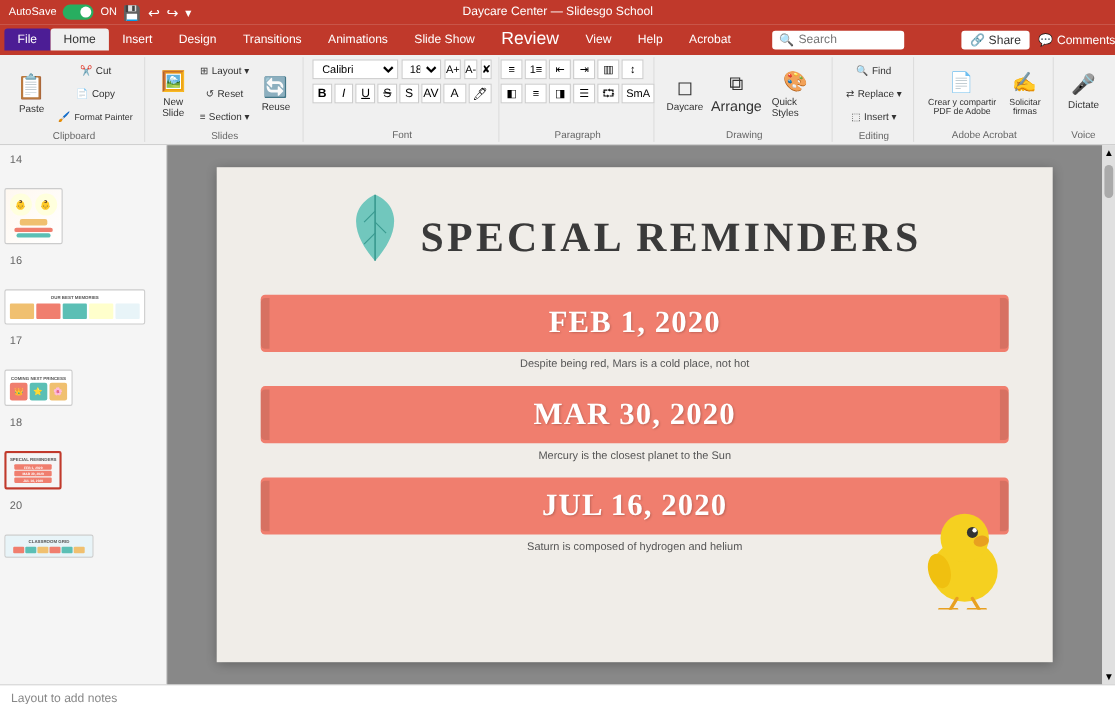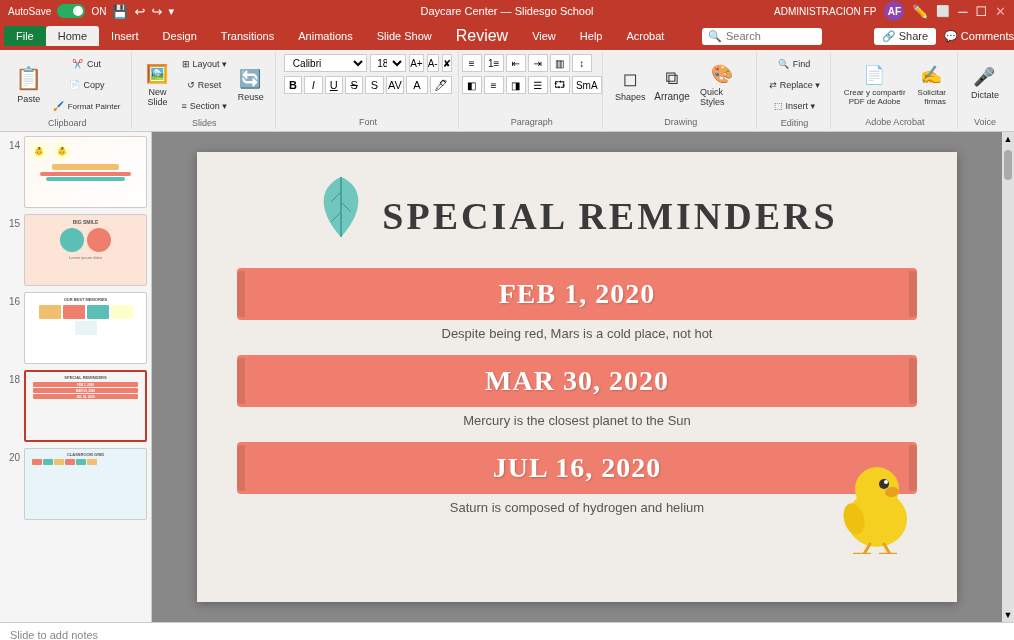--- a/index.html
+++ b/index.html
@@ -77,21 +77,22 @@
       width: 152px;
       background: #f5f5f5;
       overflow-y: auto;
       border-right: 1px solid #ccc;
       padding: 4px;
     }
     .slide-thumb {
       margin-bottom: 6px;
       display: flex;
       align-items: flex-start;
-      gap: 4px;
+      gap: 20px;
+      flex-direction: column;
     }
     .slide-num {
       font-size: 10px;
       color: #666;
       min-width: 16px;
       text-align: right;
       padding-top: 4px;
     }
     .slide-img {
       flex: 1;
@@ -155,21 +156,21 @@
     .date-banner::before, .date-banner::after {
       content: '';
       position: absolute;
       top: 3px; bottom: 3px;
       width: 8px;
       background: rgba(0,0,0,0.1);
     }
     .date-banner::before { left: 0; border-radius: 4px 0 0 4px; }
     .date-banner::after { right: 0; border-radius: 0 4px 4px 0; }
     .date-text { font-size: 28px; font-weight: 900; color: #fff; font-family: Georgia, serif; letter-spacing: 1px; text-shadow: 1px 1px 2px rgba(0,0,0,0.2); }
-    .date-sub { text-align: center; color: #555; font-size: 13px; padding: 6px 40px; }
+    .date-sub { text-align: center; color: #555; font-size: 10px; padding: 6px 40px; }
 
     
     #right-scrollbar { width: 12px; background: #e0e0e0; display: flex; flex-direction: column; align-items: center; }
   </style>
 </head>
 <body>
 
 <div id="title-bar">
   <div style="display:flex;align-items:center;gap:6px;">
     <span style="font-size:10px;">AutoSave</span>
@@ -178,33 +179,24 @@
     </div>
     <span style="font-size:10px;">ON</span>
     <span style="font-size:13px;cursor:pointer;">💾</span>
     <span style="font-size:13px;cursor:pointer;">↩</span>
     <span style="font-size:13px;cursor:pointer;">↪</span>
     <span style="font-size:11px;cursor:pointer;">▾</span>
   </div>
   <div style="position:absolute;left:50%;transform:translateX(-50%);">
     <span>Daycare Center — Slidesgo School</span>
   </div>
-  <div style="display:flex;align-items:center;gap:8px;margin-left:auto;">
-    <span style="font-size:10px;">ADMINISTRACION FP</span>
-    <div style="background:#8e44ad;border-radius:50%;width:20px;height:20px;display:flex;align-items:center;justify-content:center;font-size:10px;font-weight:bold;cursor:pointer;">AF</div>
-    <span style="font-size:13px;cursor:pointer;">✏️</span>
-    <span style="font-size:11px;cursor:pointer;">⬜</span>
-    <span style="font-size:13px;cursor:pointer;">─</span>
-    <span style="font-size:13px;cursor:pointer;">☐</span>
-    <span style="font-size:13px;cursor:pointer;color:#ffaaaa;">✕</span>
-  </div>
 </div>
 
 <div id="tabs-row">
-  <div class="tab" style="background:#15803d;color:white;padding:4px 12px;font-size:11px;cursor:pointer;border-radius:3px 3px 0 0;">File</div>
+  <div class="tab" style="background:#4c1d95;color:white;padding:4px 12px;font-size:11px;cursor:pointer;border-radius:3px 3px 0 0;">File</div>
   <div class="tab active" style="background:#f0f0f0;color:#333;padding:4px 12px;font-size:11px;cursor:pointer;border-radius:3px 3px 0 0;">Home</div>
   <div class="tab" style="padding:4px 12px;font-size:11px;cursor:pointer;color:white;">Insert</div>
   <div class="tab" style="padding:4px 12px;font-size:11px;cursor:pointer;color:white;">Design</div>
   <div class="tab" style="padding:4px 12px;font-size:11px;cursor:pointer;color:white;">Transitions</div>
   <div class="tab" style="padding:4px 12px;font-size:11px;cursor:pointer;color:white;">Animations</div>
   <div class="tab" style="padding:4px 12px;font-size:11px;cursor:pointer;color:white;">Slide Show</div>
   <div class="tab" style="padding:4px 12px;font-size:16px;cursor:pointer;color:white;">Review</div>
   <div class="tab" style="padding:4px 12px;font-size:11px;cursor:pointer;color:white;">View</div>
   <div class="tab" style="padding:4px 12px;font-size:11px;cursor:pointer;color:white;">Help</div>
   <div class="tab" style="padding:4px 12px;font-size:11px;cursor:pointer;color:white;">Acrobat</div>
@@ -315,25 +307,25 @@
         <button style="border:1px solid #ccc;background:white;font-size:10px;width:30px;height:18px;cursor:pointer;">SmA</button>
       </div>
     </div>
     <span class="ribbon-group-label">Paragraph</span>
   </div>
 
   <div class="ribbon-group" style="min-width:100px;">
     <div class="ribbon-buttons">
       <div class="rbn-btn">
         <span class="icon">◻</span>
-        <span style="font-size:9px;">Shapes</span>
+        <span style="font-size:9px;">Daycare</span>
       </div>
       <div class="rbn-btn">
         <span class="icon">⧉</span>
-        <span style="font-size:10px;">Arrange</span>
+        <span style="font-size:13px;">Arrange</span>
       </div>
       <div class="rbn-btn">
         <span class="icon">🎨</span>
         <span style="font-size:9px;">Quick Styles</span>
       </div>
     </div>
     <span class="ribbon-group-label">Drawing</span>
   </div>
 
   <div class="ribbon-group">
@@ -355,21 +347,21 @@
   </div>
 
   <div class="ribbon-group">
     <div class="ribbon-buttons">
       <div class="rbn-btn">
         <span class="icon" style="color:#e74c3c;">📄</span>
         <span style="font-size:8px;text-align:center;">Crear y compartir<br>PDF de Adobe</span>
       </div>
       <div class="rbn-btn">
         <span class="icon">✍️</span>
-        <span style="font-size:8px;text-align:right;">Solicitar<br>firmas</span>
+        <span style="font-size:8px;text-align:center;">Solicitar<br>firmas</span>
       </div>
     </div>
     <span class="ribbon-group-label">Adobe Acrobat</span>
   </div>
 
   <div class="ribbon-group">
     <div class="rbn-btn">
       <span class="icon">🎤</span>
       <span style="font-size:9px;">Dictate</span>
     </div>
@@ -389,50 +381,50 @@
             <div style="width:20px;height:20px;background:#ffd;border-radius:50%;overflow:hidden;display:flex;align-items:center;justify-content:center;font-size:8px;">👶</div>
             <div style="width:20px;height:20px;background:#ffd;border-radius:50%;overflow:hidden;display:flex;align-items:center;justify-content:center;font-size:8px;">👶</div>
           </div>
           <div style="background:#f0c070;border-radius:2px;height:6px;width:60%;margin:2px auto;"></div>
           <div style="background:#f07e6e;border-radius:2px;height:4px;width:80%;margin:1px auto;"></div>
           <div style="background:#5bbfb5;border-radius:2px;height:4px;width:70%;margin:1px auto;"></div>
         </div>
       </div>
     </div>
 
-    <div class="slide-thumb">
-      <span class="slide-num">15</span>
-      <div class="slide-img thumb-15">
-        <div class="slide-inner" style="padding:4px;display:flex;flex-direction:column;align-items:center;">
-          <div style="font-size:5px;font-weight:bold;color:#555;margin-bottom:3px;">BIG SMILE</div>
-          <div style="display:flex;gap:3px;">
-            <div style="width:24px;height:24px;background:#5bbfb5;border-radius:50%;"></div>
-            <div style="width:24px;height:24px;background:#f07e6e;border-radius:50%;"></div>
-          </div>
-          <div style="font-size:4px;color:#777;margin-top:3px;text-align:center;">Lorem ipsum dolor</div>
-        </div>
-      </div>
-    </div>
 
     <div class="slide-thumb">
       <span class="slide-num">16</span>
       <div class="slide-img thumb-16">
         <div class="slide-inner" style="padding:4px;">
           <div style="font-size:4px;font-weight:bold;color:#555;margin-bottom:3px;text-align:center;">OUR BEST MEMORIES</div>
           <div style="display:flex;flex-wrap:wrap;gap:2px;justify-content:center;">
             <div style="width:22px;height:14px;background:#f0c070;border-radius:1px;"></div>
             <div style="width:22px;height:14px;background:#f07e6e;border-radius:1px;"></div>
             <div style="width:22px;height:14px;background:#5bbfb5;border-radius:1px;"></div>
             <div style="width:22px;height:14px;background:#ffc;border-radius:1px;"></div>
             <div style="width:22px;height:14px;background:#e8f4f8;border-radius:1px;"></div>
           </div>
         </div>
       </div>
     </div>
 
+    <div class="slide-thumb">
+      <span class="slide-num">17</span>
+      <div class="slide-img thumb-17">
+        <div class="slide-inner" style="padding:4px;">
+          <div style="font-size:4px;font-weight:bold;color:#555;margin-bottom:2px;text-align:center;">COMING NEXT PRINCESS</div>
+          <div style="display:flex;gap:2px;justify-content:center;">
+            <div style="width:16px;height:16px;background:#f07e6e;border-radius:2px;display:flex;align-items:center;justify-content:center;font-size:7px;">👑</div>
+            <div style="width:16px;height:16px;background:#5bbfb5;border-radius:2px;display:flex;align-items:center;justify-content:center;font-size:7px;">⭐</div>
+            <div style="width:16px;height:16px;background:#f0c070;border-radius:2px;display:flex;align-items:center;justify-content:center;font-size:7px;">🌸</div>
+          </div>
+        </div>
+      </div>
+    </div>
 
     <div class="slide-thumb">
       <span class="slide-num">18</span>
       <div class="slide-img thumb-18 active">
         <div class="slide-inner" style="padding:3px;background:#f5f5f5;">
           <div style="font-size:4px;font-weight:bold;color:#555;text-align:center;margin-bottom:2px;">SPECIAL REMINDERS</div>
           <div style="background:#f07e6e;border-radius:1px;height:5px;margin:1px 4px;display:flex;align-items:center;justify-content:center;">
               <span style="font-size:3px;color:white;font-weight:bold;">FEB 1, 2020</span>
             </div>
           <div style="background:#f07e6e;border-radius:1px;height:5px;margin:1px 4px;display:flex;align-items:center;justify-content:center;">
@@ -529,14 +521,14 @@
   </div>
 
   <div id="right-scrollbar" style="width:12px;background:#e0e0e0;display:flex;flex-direction:column;align-items:center;">
     <div style="font-size:9px;padding:2px;cursor:pointer;">▲</div>
     <div style="width:8px;height:30px;background:#aaa;border-radius:4px;margin-top:4px;cursor:pointer;"></div>
     <div style="font-size:9px;padding:2px;cursor:pointer;margin-top:auto;">▼</div>
   </div>
 </div>
 
 <div id="notes-area" style="height:24px;background:#fff;border-top:1px solid #ccc;display:flex;align-items:center;padding:0 10px;">
-  <span style="color:#888;font-size:11px;">Slide to add notes</span>
+  <span style="color:#888;font-size:11px;">Layout to add notes</span>
 </div>
 
 </body></html>

